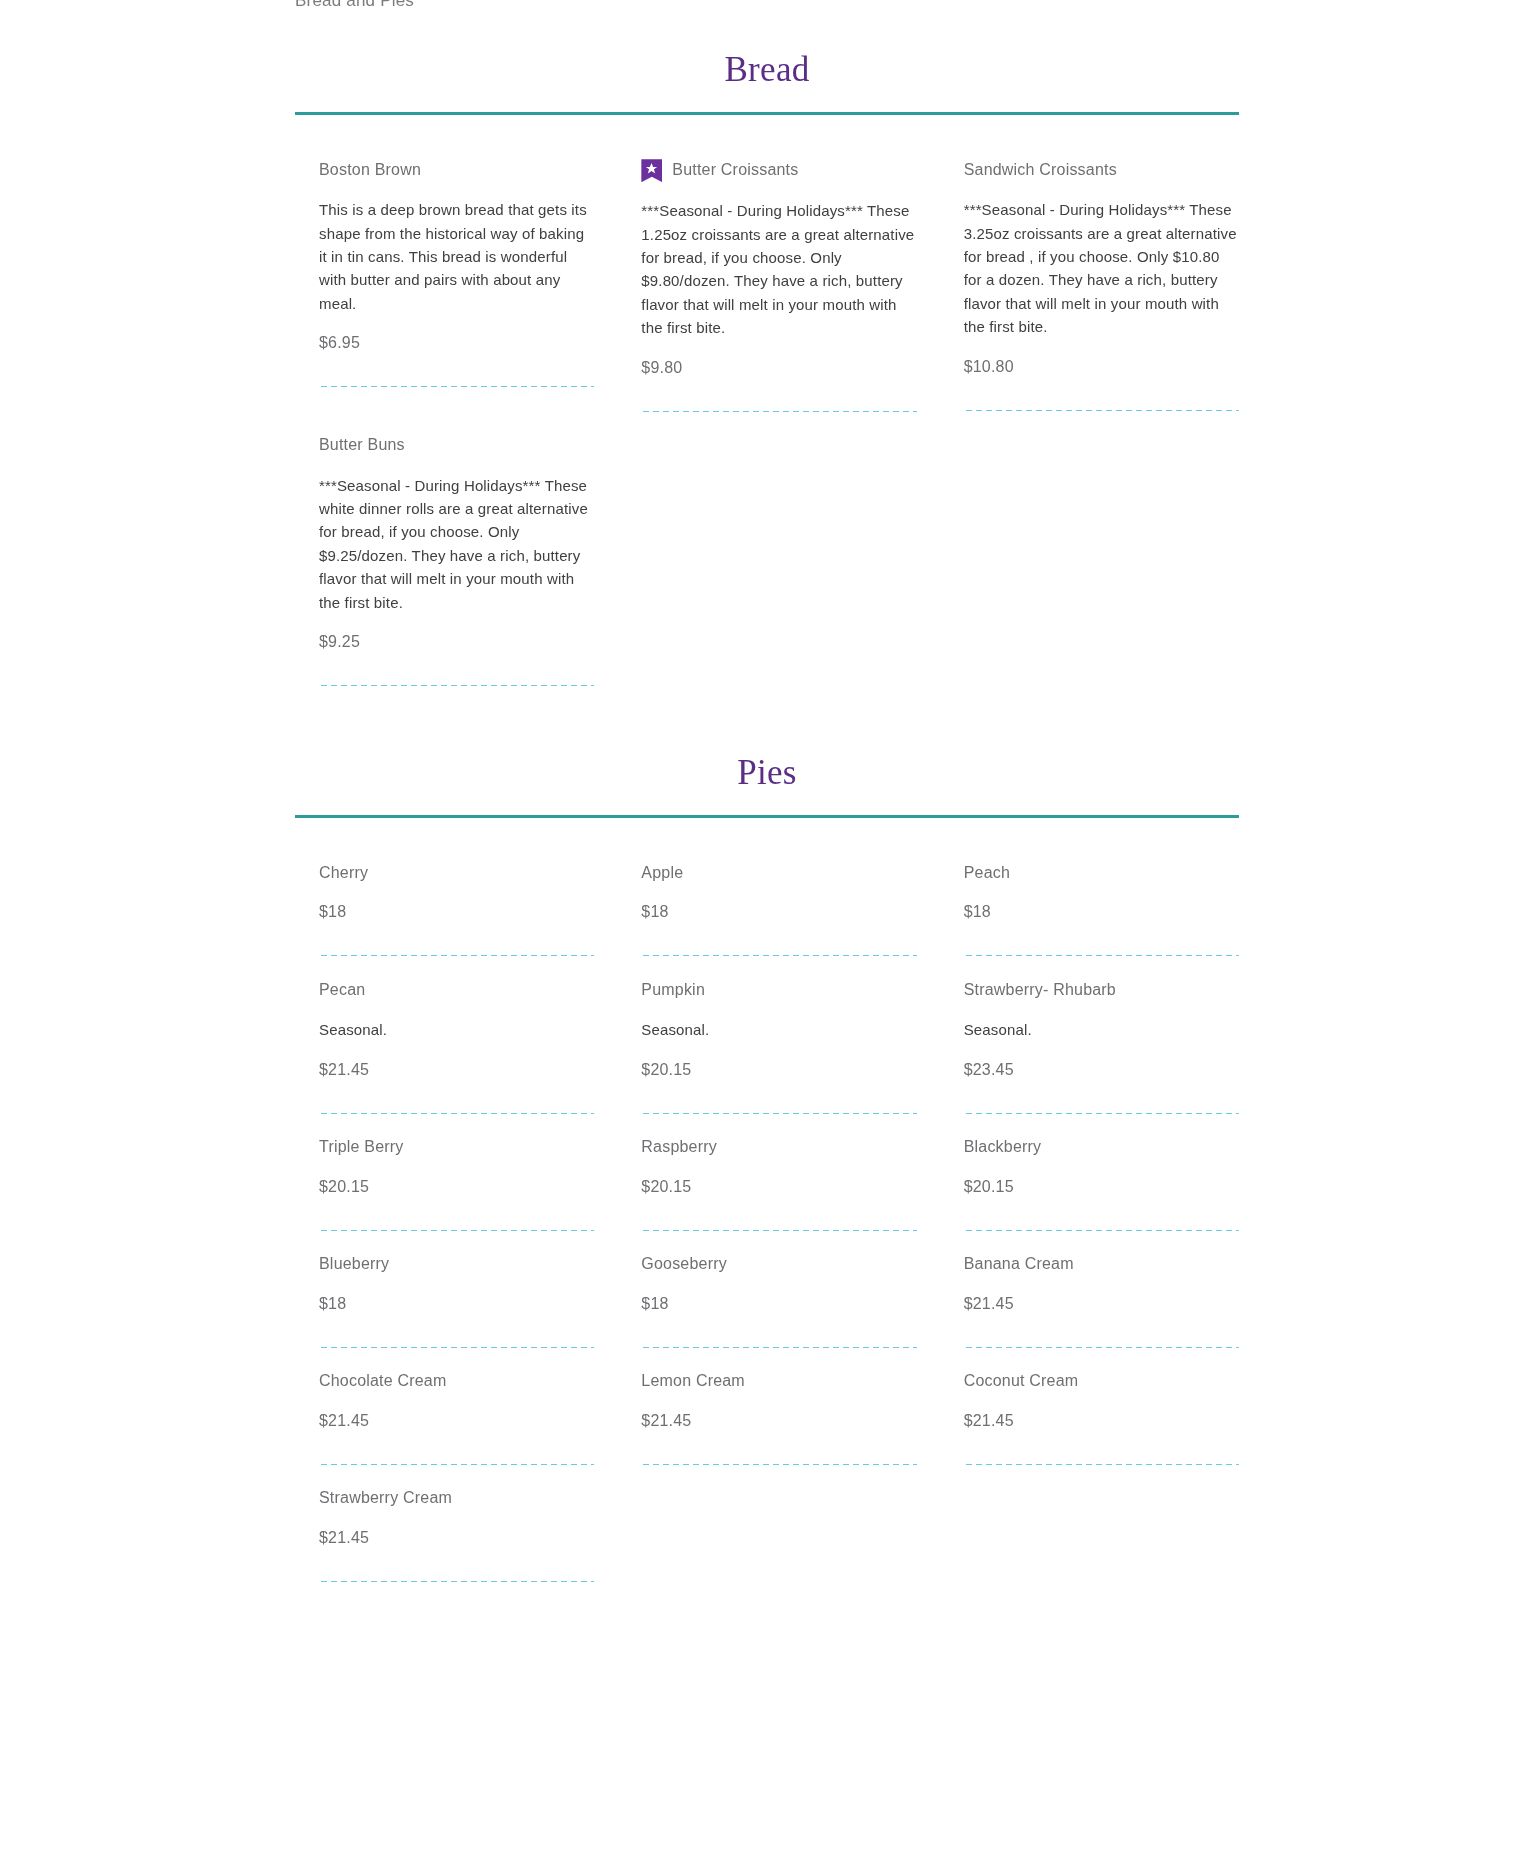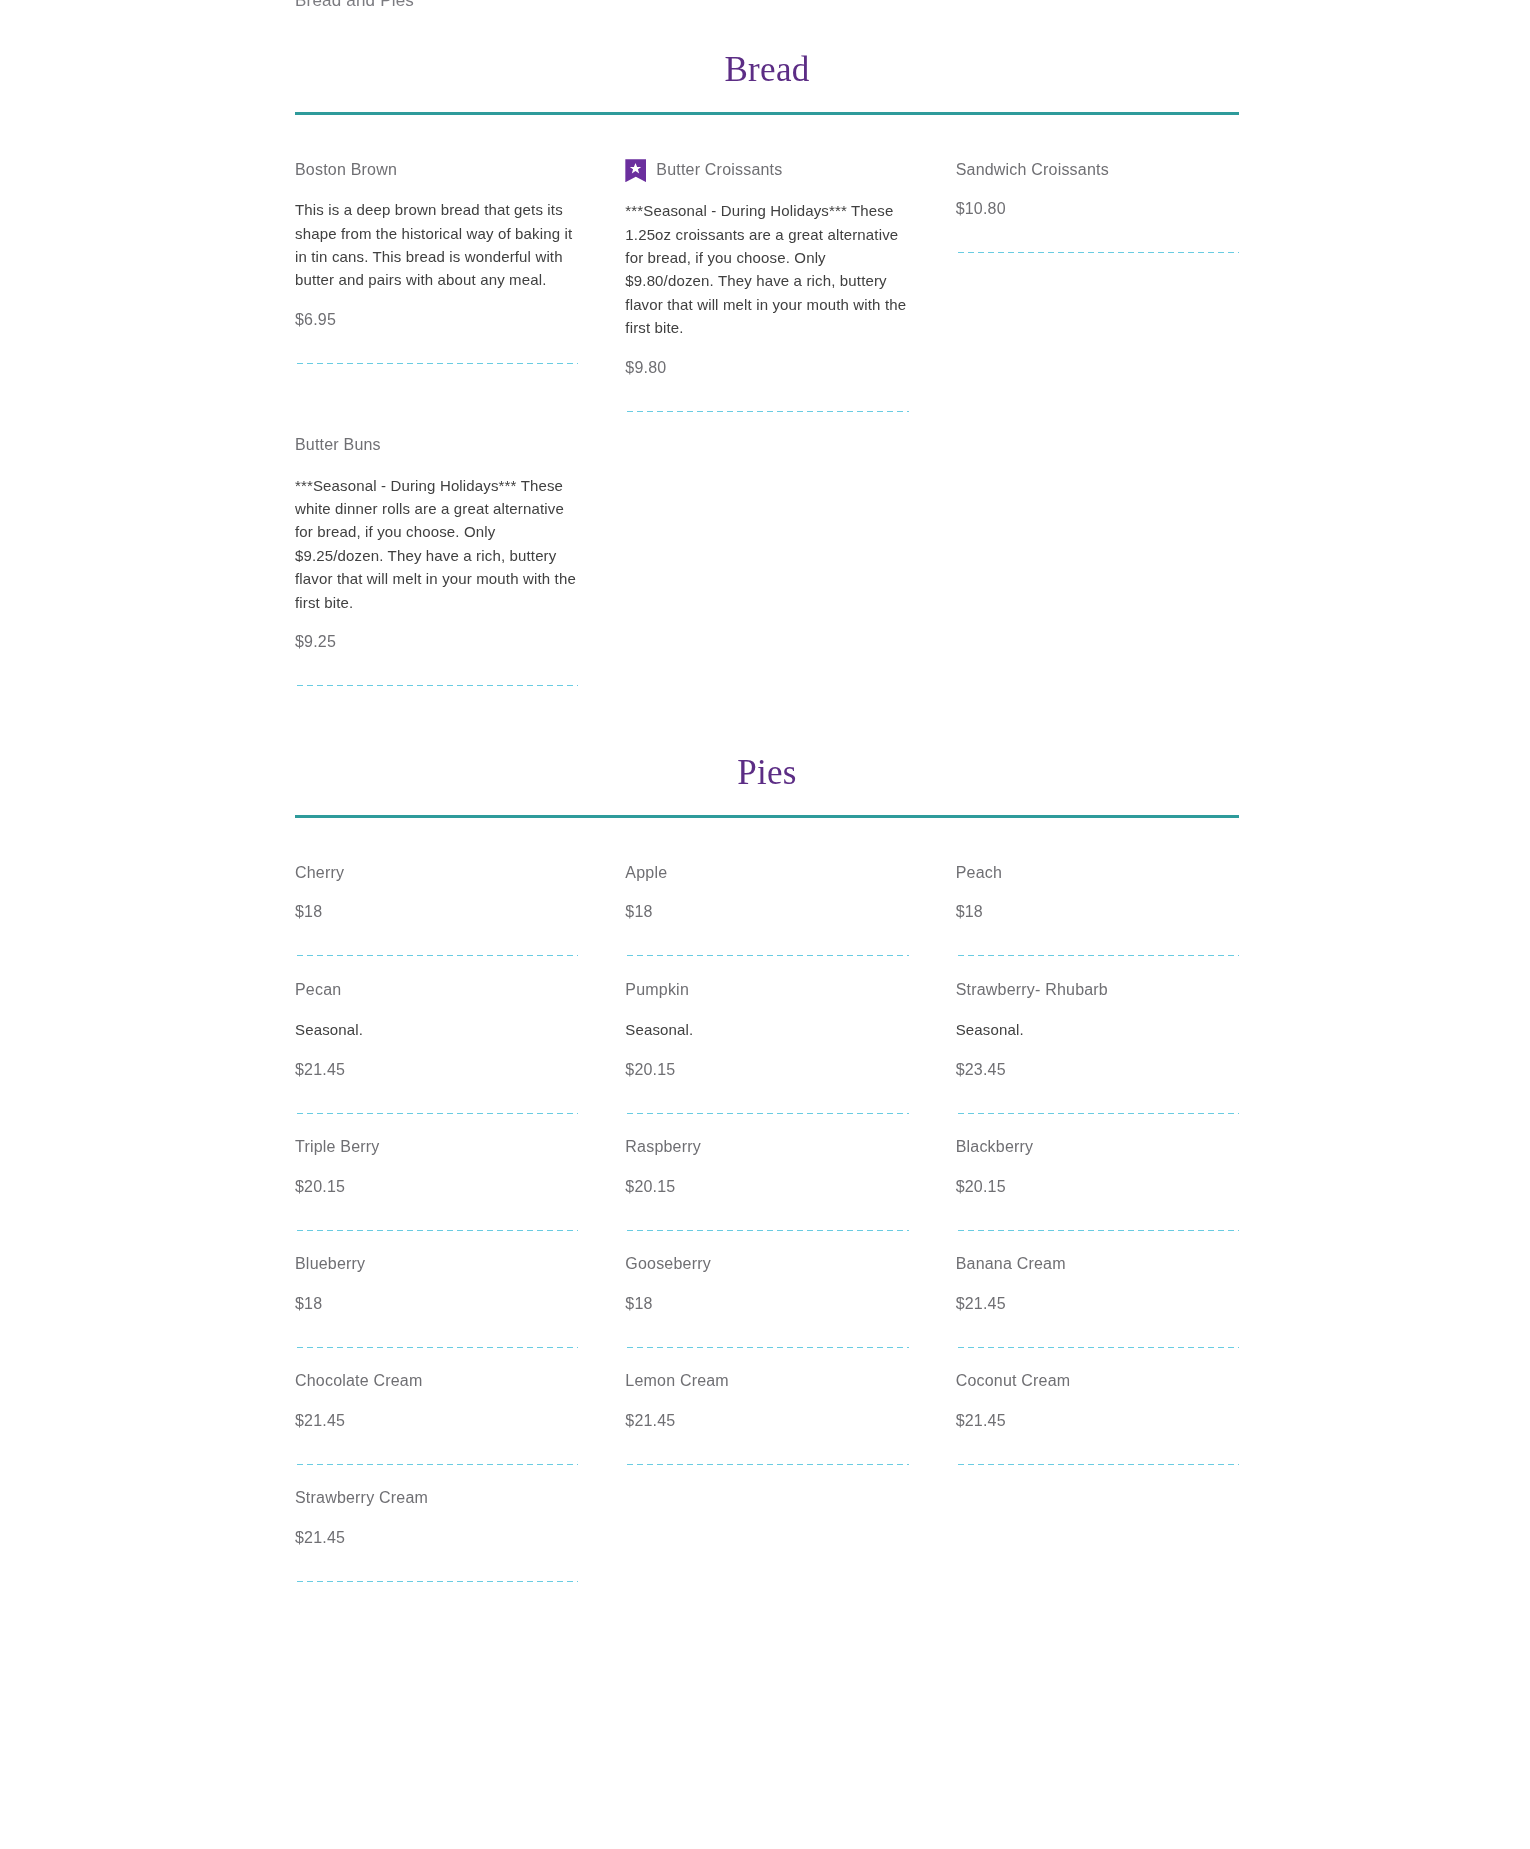--- a/index.html
+++ b/index.html
@@ -60,20 +60,21 @@
     letter-spacing: .2px;
     margin: 27px 0 0 0;
     line-height: 1.5;
   }
 
   .grid {
     display: grid;
     grid-template-columns: repeat(3, 1fr);
     column-gap: 47px;
     margin-top: 22px;
+    margin-left: 24px;
   }
   .cell {
     padding-top: 22px;
   }
   .cell.empty { visibility: hidden; }
 
   .item-head {
     display: flex;
     align-items: center;
     gap: 10px;
@@ -155,20 +156,21 @@
                 <span class="item-name">Butter Croissants</span>
               </div>
               <div class="item-desc">***Seasonal - During Holidays*** These 1.25oz croissants are a great alternative for bread, if you choose. Only $9.80/dozen. They have a rich, buttery flavor that will melt in your mouth with the first bite.</div>
               <div class="item-price">$9.80</div>
               <div class="item-sep"></div>
             </div>
             <div class="cell">
               <div class="item-head">
                 <span class="item-name">Sandwich Croissants</span>
               </div>
+              <div class="item-desc">***Seasonal - During Holidays*** These 3.25oz croissants are a great alternative for bread , if you choose. Only $10.80 for a dozen. They have a rich, buttery flavor that will melt in your mouth with the first bite.</div>
               <div class="item-price">$10.80</div>
               <div class="item-sep"></div>
             </div>
             <div class="cell">
               <div class="item-head">
                 <span class="item-name">Butter Buns</span>
               </div>
               <div class="item-desc">***Seasonal - During Holidays*** These white dinner rolls are a great alternative for bread, if you choose. Only $9.25/dozen. They have a rich, buttery flavor that will melt in your mouth with the first bite.</div>
               <div class="item-price">$9.25</div>
               <div class="item-sep"></div>

